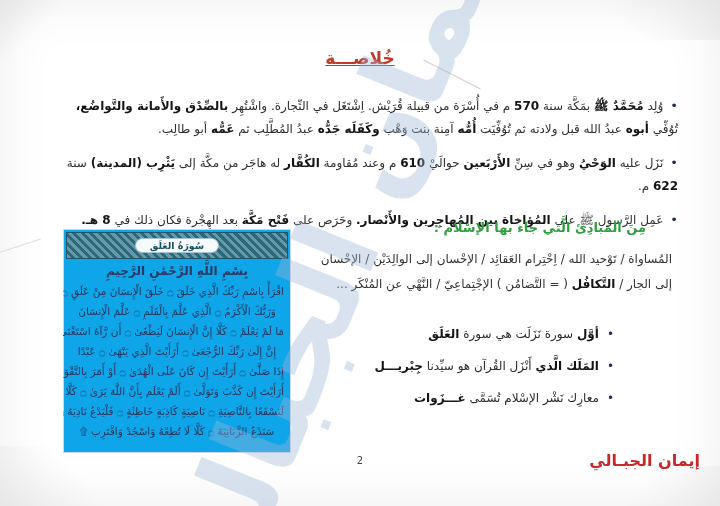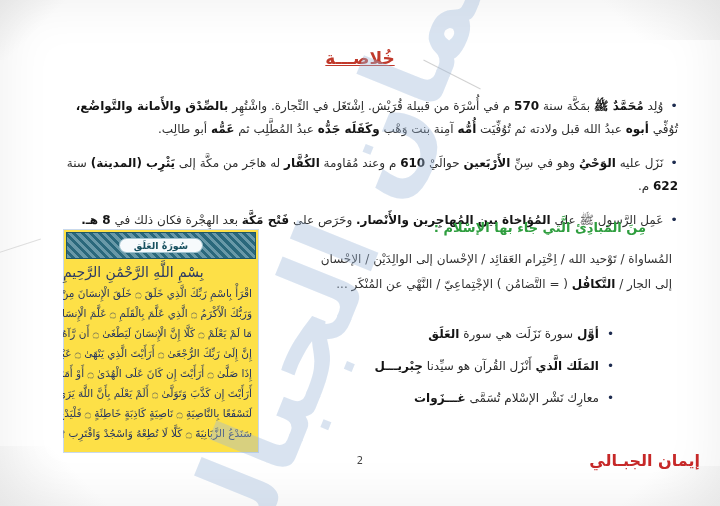--- a/index.html
+++ b/index.html
@@ -46,37 +46,37 @@
 
   .sub-bullets{
     position:absolute;top:318px;right:100px;margin:6px;padding:0;
     list-style:none;direction:rtl;text-align:right;
     font-size:12px;color:#2b2b2b;line-height:20px;
   }
   .sub-bullets li{margin-bottom:12px;}
   .sub-bullets li::before{content:"•";color:#1d2b4f;font-size:12px;margin-left:8px;}
 
   .quran{
-    position:absolute;left:63px;top:229px;width:196px;height:224px;
-    background:#fde047;box-shadow:inset 0 0 0 1px #c9d9ec;
+    position:absolute;left:63px;top:229px;width:228px;height:224px;
+    background:#0ea5e9;box-shadow:inset 0 0 0 1px #c9d9ec;
   }
   .q-header{
     height:25px;margin:3px 3px 0 3px;position:relative;
     background:repeating-linear-gradient(45deg,rgba(255,255,255,0.28) 0 3px,rgba(0,0,0,0.08) 3px 6px),#2e7186;
     border:1px solid #1d5668;
     display:flex;align-items:center;justify-content:center;
   }
   .cartouche{
     background:#f7fafc;border:1px solid #9fc3cf;border-radius:9px;
     padding:1px 14px;font-size:9.5px;font-weight:bold;color:#17505f;
     direction:rtl;white-space:nowrap;
   }
   .basmala{
-    margin-top:5px;text-align:left;direction:rtl;
-    font-size:14px;color:#2b3a63;font-weight:normal;
+    margin-top:5px;text-align:center;direction:rtl;
+    font-size:12px;color:#2b3a63;font-weight:bold;
   }
   .q-body{margin-top:3px;}
   .q-line{
     direction:rtl;text-align:center;font-size:10.5px;color:#27365f;
     line-height:20px;padding:0 7px;white-space:nowrap;overflow:hidden;
   }
 
   .page-num{
     position:absolute;top:455px;left:0;right:0;text-align:center;
     font-size:10px;color:#444444;

